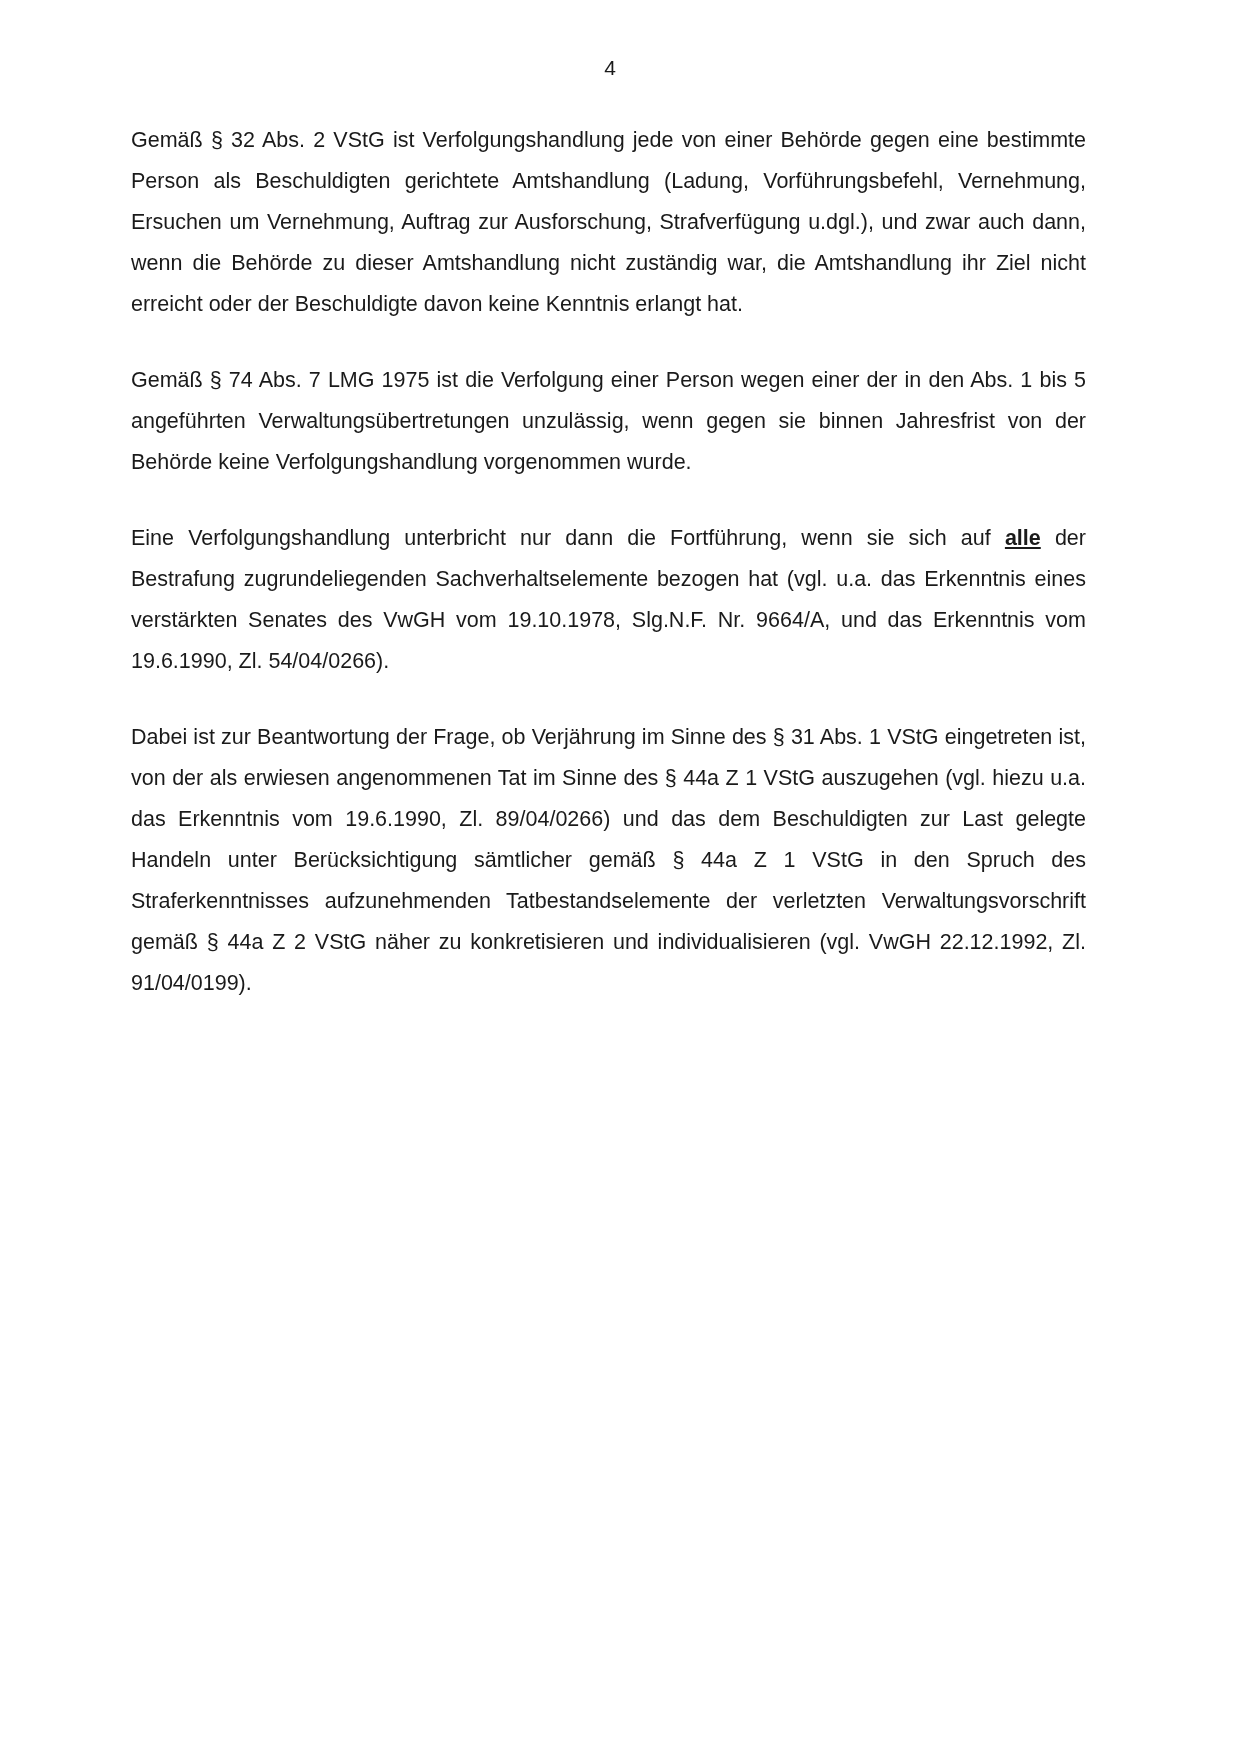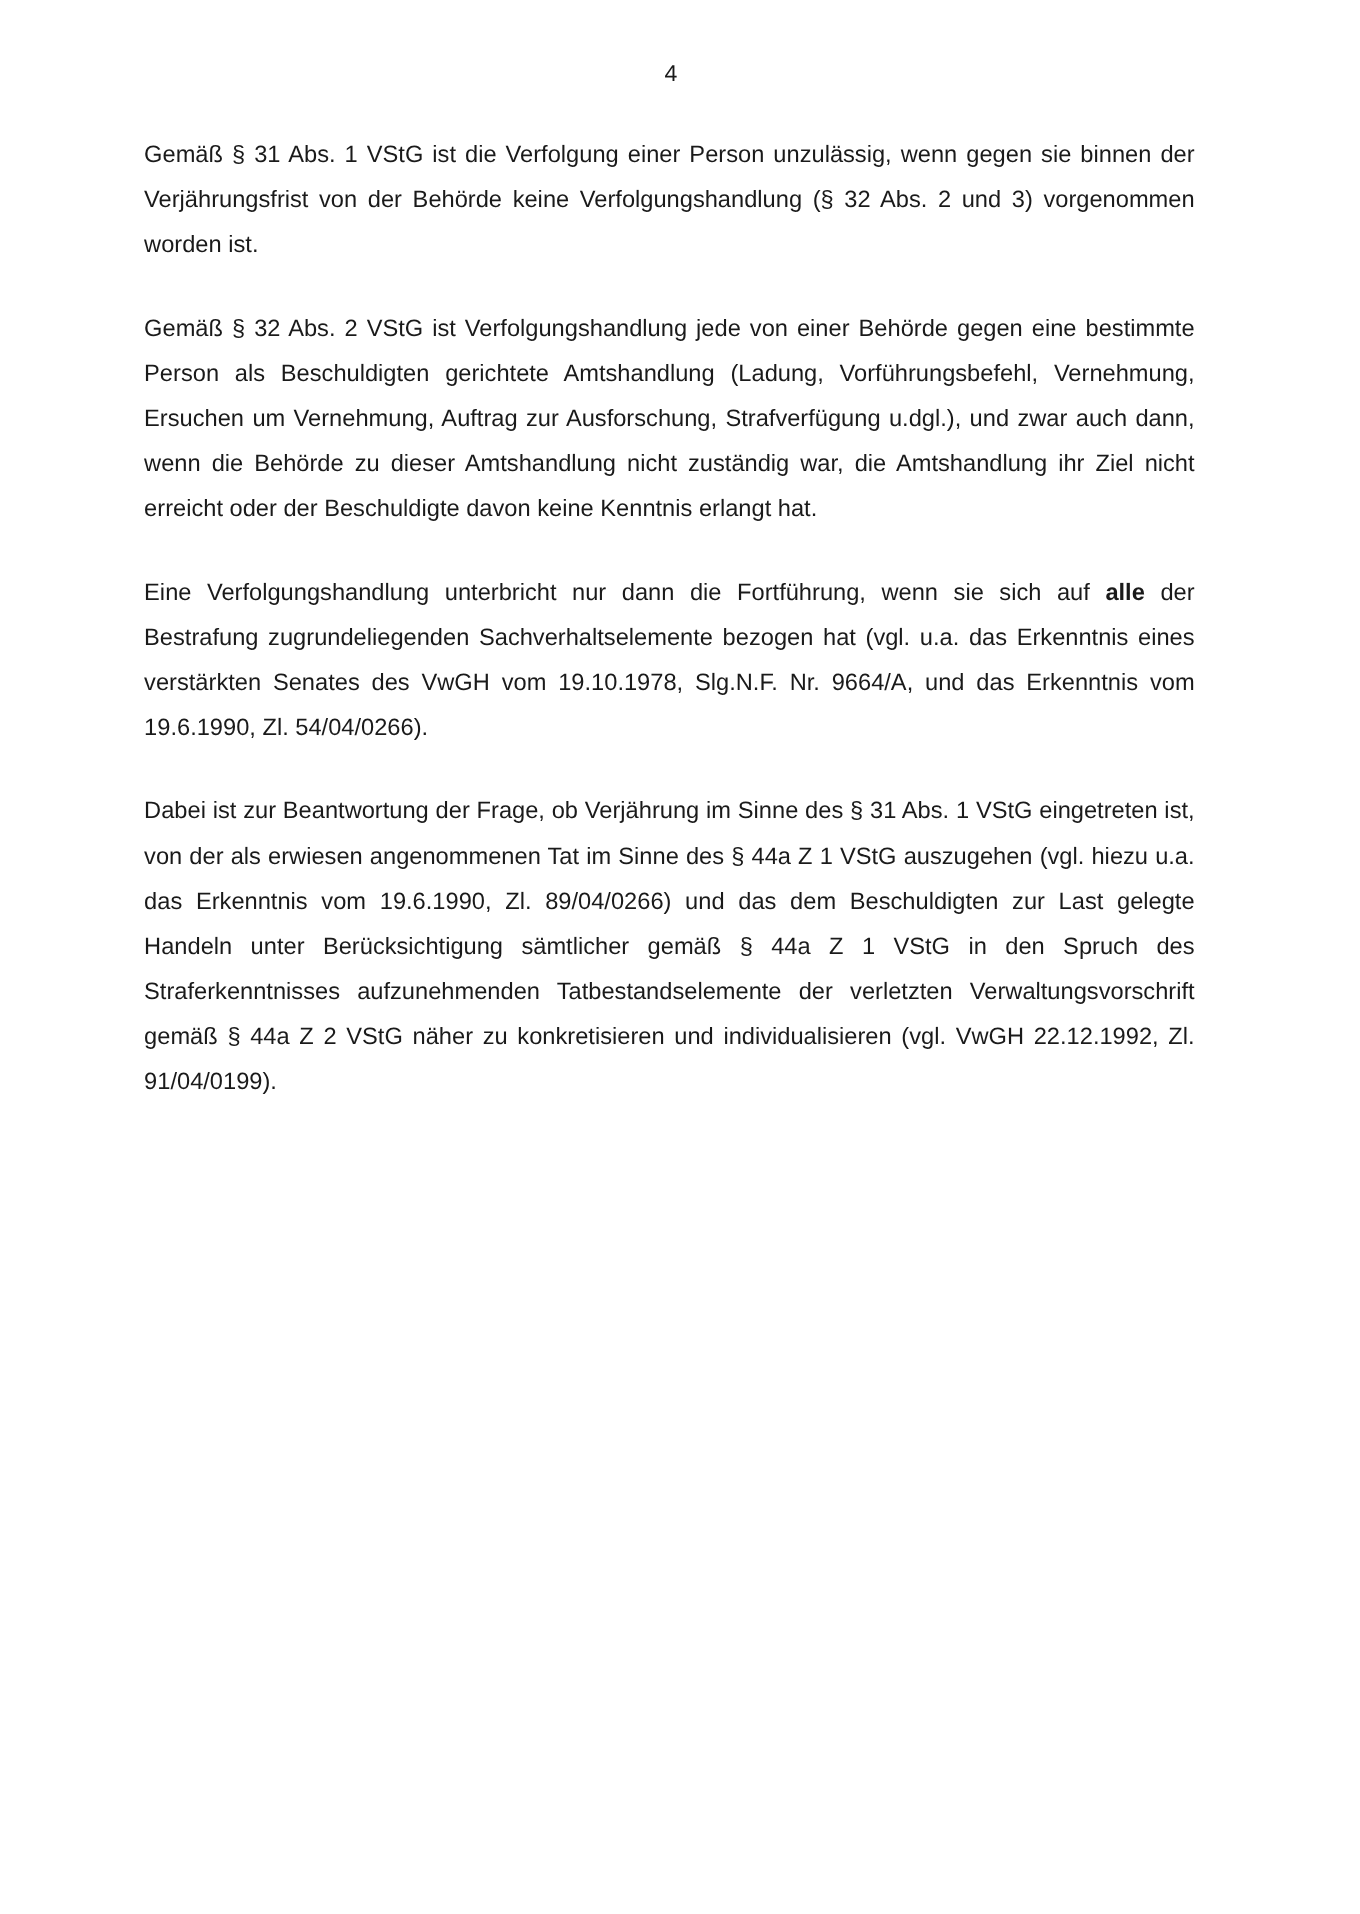--- a/index.html
+++ b/index.html
@@ -2,25 +2,25 @@
 <html><head>
 <meta charset="utf-8">
 <style>
   html, body { margin: 0; padding: 0; background: #ffffff; }
   body { width: 1236px; height: 1740px; position: relative; overflow: hidden;
          font-family: "Liberation Sans", sans-serif; color: #1a1a1a; }
   .page-number { position: absolute; top: 56px; left: 0; width: 1220px; text-align: center;
                  font-size: 21px; }
   .content { position: absolute; left: 131px; top: 120px; width: 955px; }
   .para { font-size: 21.5px; line-height: 41px; margin: 0 0 35px 0; text-align: justify; }
-  .para b { font-weight: bold; }
+  .para b { font-weight: bold; text-decoration: underline; }
 </style>
 </head>
 <body>
 
 <div class="page-number">4</div>
 
 <div class="content">
-  <p class="para">Gemäß § 31 Abs. 1 VStG ist die Verfolgung einer Person unzulässig, wenn gegen sie binnen der Verjährungsfrist von der Behörde keine Verfolgungshandlung (§ 32 Abs. 2 und 3) vorgenommen worden ist.</p>
   <p class="para">Gemäß § 32 Abs. 2 VStG ist Verfolgungshandlung jede von einer Behörde gegen eine bestimmte Person als Beschuldigten gerichtete Amtshandlung (Ladung, Vorführungsbefehl, Vernehmung, Ersuchen um Vernehmung, Auftrag zur Ausforschung, Strafverfügung u.dgl.), und zwar auch dann, wenn die Behörde zu dieser Amtshandlung nicht zuständig war, die Amtshandlung ihr Ziel nicht erreicht oder der Beschuldigte davon keine Kenntnis erlangt hat.</p>
+  <p class="para">Gemäß § 74 Abs. 7 LMG 1975 ist die Verfolgung einer Person wegen einer der in den Abs. 1 bis 5 angeführten Verwaltungsübertretungen unzulässig, wenn gegen sie binnen Jahresfrist von der Behörde keine Verfolgungshandlung vorgenommen wurde.</p>
   <p class="para"><span>Eine Verfolgungshandlung unterbricht nur dann die Fortführung, wenn sie sich auf </span><b>alle</b><span> der Bestrafung zugrundeliegenden Sachverhaltselemente bezogen hat (vgl. u.a. das Erkenntnis eines verstärkten Senates des VwGH vom 19.10.1978, Slg.N.F. Nr. 9664/A, und das Erkenntnis vom 19.6.1990, Zl. 54/04/0266).</span></p>
   <p class="para">Dabei ist zur Beantwortung der Frage, ob Verjährung im Sinne des § 31 Abs. 1 VStG eingetreten ist, von der als erwiesen angenommenen Tat im Sinne des § 44a Z 1 VStG auszugehen (vgl. hiezu u.a. das Erkenntnis vom 19.6.1990, Zl. 89/04/0266) und das dem Beschuldigten zur Last gelegte Handeln unter Berücksichtigung sämtlicher gemäß § 44a Z 1 VStG in den Spruch des Straferkenntnisses aufzunehmenden Tatbestandselemente der verletzten Verwaltungsvorschrift gemäß § 44a Z 2 VStG näher zu konkretisieren und individualisieren (vgl. VwGH 22.12.1992, Zl. 91/04/0199).</p>
 </div>
 
 </body></html>

